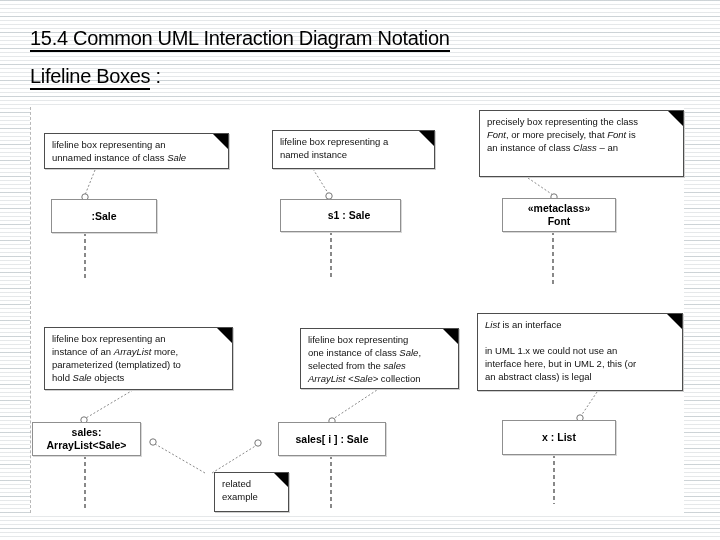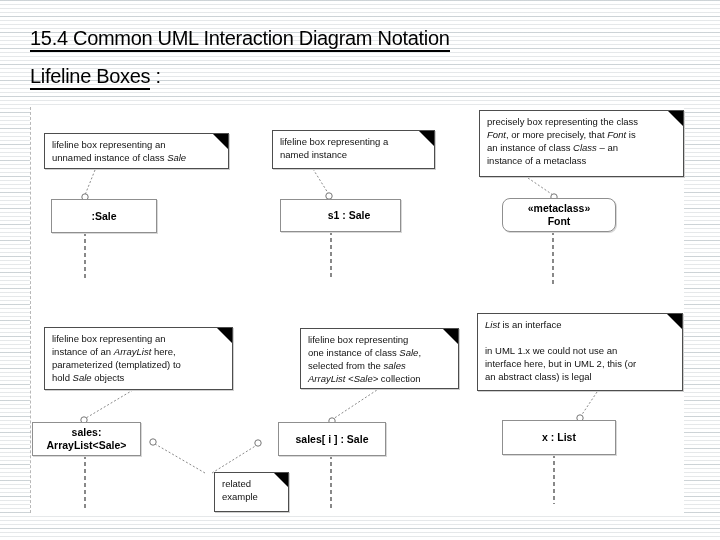--- a/index.html
+++ b/index.html
@@ -104,29 +104,28 @@
       <div class="nline"><span>named instance</span></div>
     </div>
 
   <div class="note" style="left:479px;top:110px;width:190px;min-height:58px;">
     <svg class="fold" width="15" height="15">
         <polygon points="0,0 15,0 15,15" fill="#000"></polygon>
       </svg>
   <div class="nline"><span>precisely box representing the class</span></div>
       <div class="nline"><i>Font</i><span>, or more precisely, that </span><i>Font</i><span> is</span></div>
       <div class="nline"><span>an instance of class </span><i>Class</i><span> – an</span></div>
-      <div class="nline"><span>instance of a metaclass</span></div>
     </div>
 
   <div class="note" style="left:44px;top:327px;width:174px;min-height:54px;">
     <svg class="fold" width="15" height="15">
         <polygon points="0,0 15,0 15,15" fill="#000"></polygon>
       </svg>
   <div class="nline"><span>lifeline box representing an</span></div>
-      <div class="nline"><span>instance of an </span><i>ArrayList</i><span> here,</span></div>
+      <div class="nline"><span>instance of an </span><i>ArrayList</i><span> more,</span></div>
       <div class="nline"><span>parameterized (templatized) to</span></div>
       <div class="nline"><span>hold </span><i>Sale</i><span> objects</span></div>
     </div>
 
   <div class="note" style="left:300px;top:328px;width:144px;min-height:51px;">
     <svg class="fold" width="15" height="15">
         <polygon points="0,0 15,0 15,15" fill="#000"></polygon>
       </svg>
   <div class="nline"><span>lifeline box representing</span></div>
       <div class="nline"><span>one instance of class </span><i>Sale</i><span>,</span></div>
@@ -152,21 +151,21 @@
   <div class="nline"><span>related</span></div>
       <div class="nline"><span>example</span></div>
     </div>
 
   <div class="lbox" style="left:51px;top:199px;width:104px;height:32px;">
       <div>:Sale</div>
     </div>
   <div class="lbox" style="left:280px;top:199px;width:102px;height:31px;padding-left:17px;">
       <div>s1 : Sale</div>
     </div>
-  <div class="lbox" style="left:502px;top:198px;width:112px;height:32px;border-radius:8px;">
+  <div class="lbox" style="left:502px;top:198px;width:112px;height:32px;">
       <div>«metaclass»</div>
       <div>Font</div>
     </div>
   <div class="lbox" style="left:32px;top:422px;width:107px;height:32px;">
       <div>sales:</div>
       <div>ArrayList&lt;Sale&gt;</div>
     </div>
   <div class="lbox" style="left:278px;top:422px;width:106px;height:32px;">
       <div>sales[ i ] : Sale</div>
     </div>

